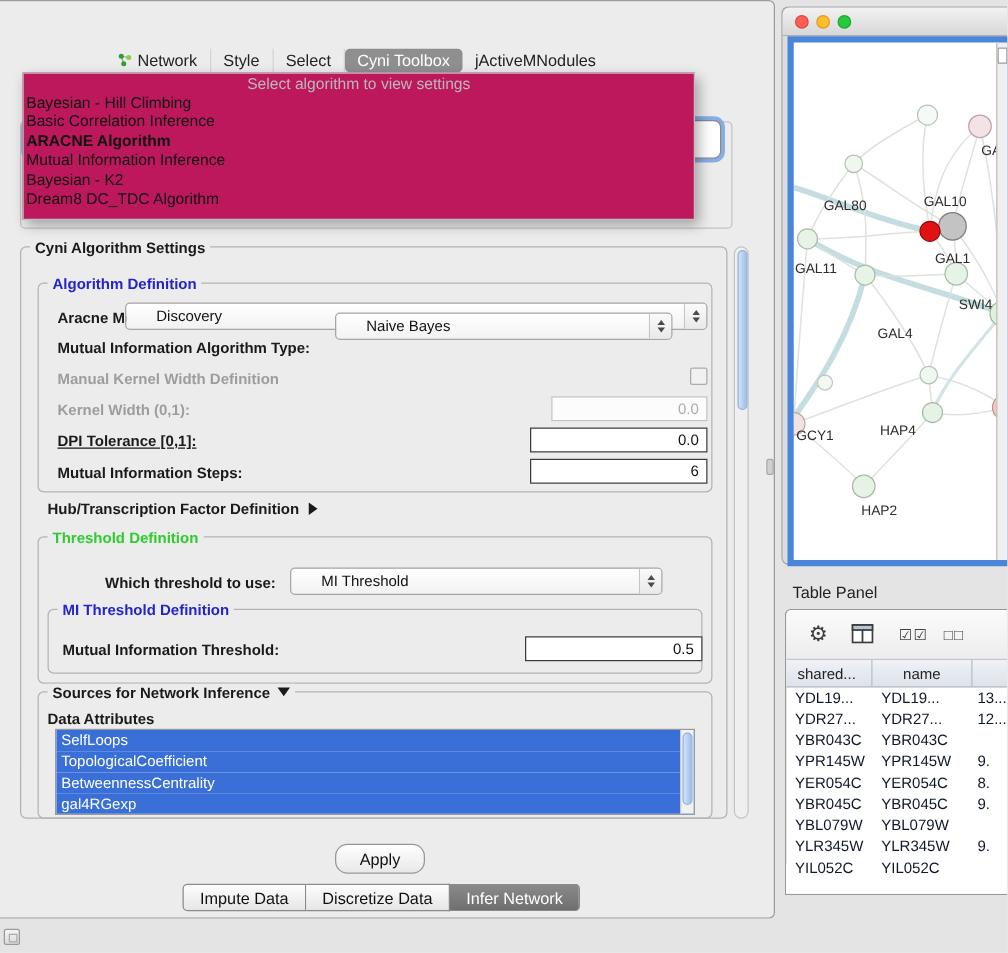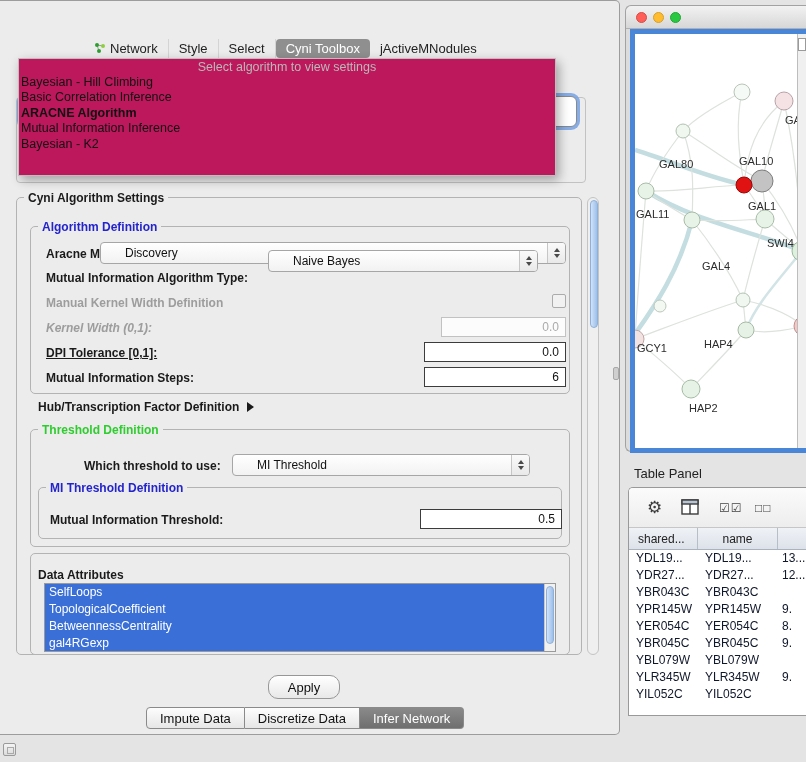--- a/index.html
+++ b/index.html
@@ -138,20 +138,21 @@
     <div class="abs combo-frag"></div>
 
     <div class="abs popup">
       <div class="ph">Select algorithm to view settings</div>
       <div id="algo-items">
           <div class="algo-item">Bayesian - Hill Climbing</div>
           <div class="algo-item">Basic Correlation Inference</div>
           <div class="algo-item algo-selected">ARACNE Algorithm</div>
           <div class="algo-item">Mutual Information Inference</div>
           <div class="algo-item">Bayesian - K2</div>
+          <div class="algo-item">Dream8 DC_TDC Algorithm</div>
         </div>
     </div>
 
     <div class="abs grp" style="left:16px;top:196px;width:566px;height:458px;"></div>
     <span class="abs grp-t t-black" style="left:24px;top:190px;">Cyni Algorithm Settings</span>
 
     <div class="abs grp" style="left:30px;top:225px;width:540px;height:168px;"></div>
     <span class="abs grp-t t-blue" style="left:38px;top:219px;">Algorithm Definition</span>
 
     <span class="abs lbl" style="left:46px;top:246px;">Aracne Mode:</span>
@@ -168,21 +169,21 @@
       <span>Naive Bayes</span>
       <span class="stepper">
           <span class="tri-up"></span>
           <span class="tri-dn"></span>
         </span>
     </div>
 
     <span class="abs lbl dis" style="left:46px;top:295px;">Manual Kernel Width Definition</span>
     <div class="abs cbox" style="left:552px;top:293px;"></div>
 
-    <span class="abs lbl dis" style="left:46px;top:320px;font-style:italic;">Kernel Width (0,1):</span>
+    <span class="abs lbl dis" style="left:46px;top:320px;">Kernel Width (0,1):</span>
     <div class="abs field dis" style="left:441px;top:316px;width:125px;height:20px;">0.0</div>
 
     <span class="abs lbl" style="left:46px;top:345px;text-decoration:underline;">DPI Tolerance [0,1]:</span>
     <div class="abs field" style="left:424px;top:341px;width:142px;height:20px;">0.0</div>
 
     <span class="abs lbl" style="left:46px;top:370px;">Mutual Information Steps:</span>
     <div class="abs field" style="left:424px;top:366px;width:142px;height:20px;">6</div>
 
     <span class="abs lbl" style="left:38px;top:399px;"><span>Hub/Transcription Factor Definition</span><span class="disc-tri"></span></span>
 
@@ -198,20 +199,21 @@
         </span>
     </div>
 
     <div class="abs grp" style="left:38px;top:486px;width:524px;height:52px;"></div>
     <span class="abs grp-t t-blue" style="left:46px;top:480px;">MI Threshold Definition</span>
 
     <span class="abs lbl" style="left:50px;top:512px;">Mutual Information Threshold:</span>
     <div class="abs field" style="left:420px;top:508px;width:142px;height:20px;">0.5</div>
 
     <div class="abs grp" style="left:30px;top:552px;width:540px;height:102px;"></div>
+    <span class="abs grp-t t-black" style="left:38px;top:546px;"><span>Sources for Network Inference</span><span class="down-tri"></span></span>
 
     <span class="abs lbl" style="left:38px;top:567px;">Data Attributes</span>
     <div class="abs attr-list" style="left:44px;top:582px;width:512px;height:69px;">
       <div id="attr-items">
           <div class="attr-item">SelfLoops</div>
           <div class="attr-item">TopologicalCoefficient</div>
           <div class="attr-item">BetweennessCentrality</div>
           <div class="attr-item">gal4RGexp</div>
         </div>
       <div class="list-sb">

